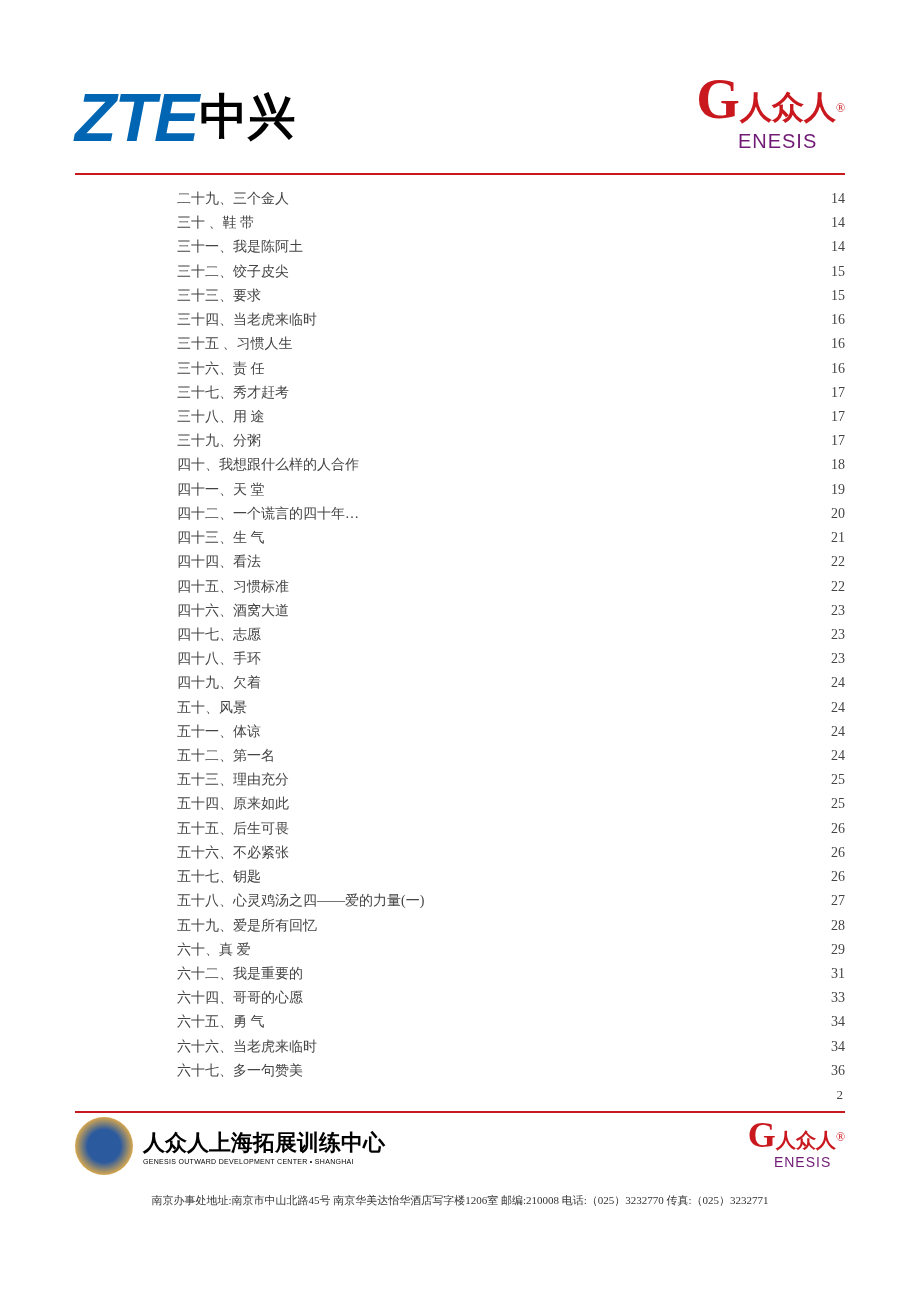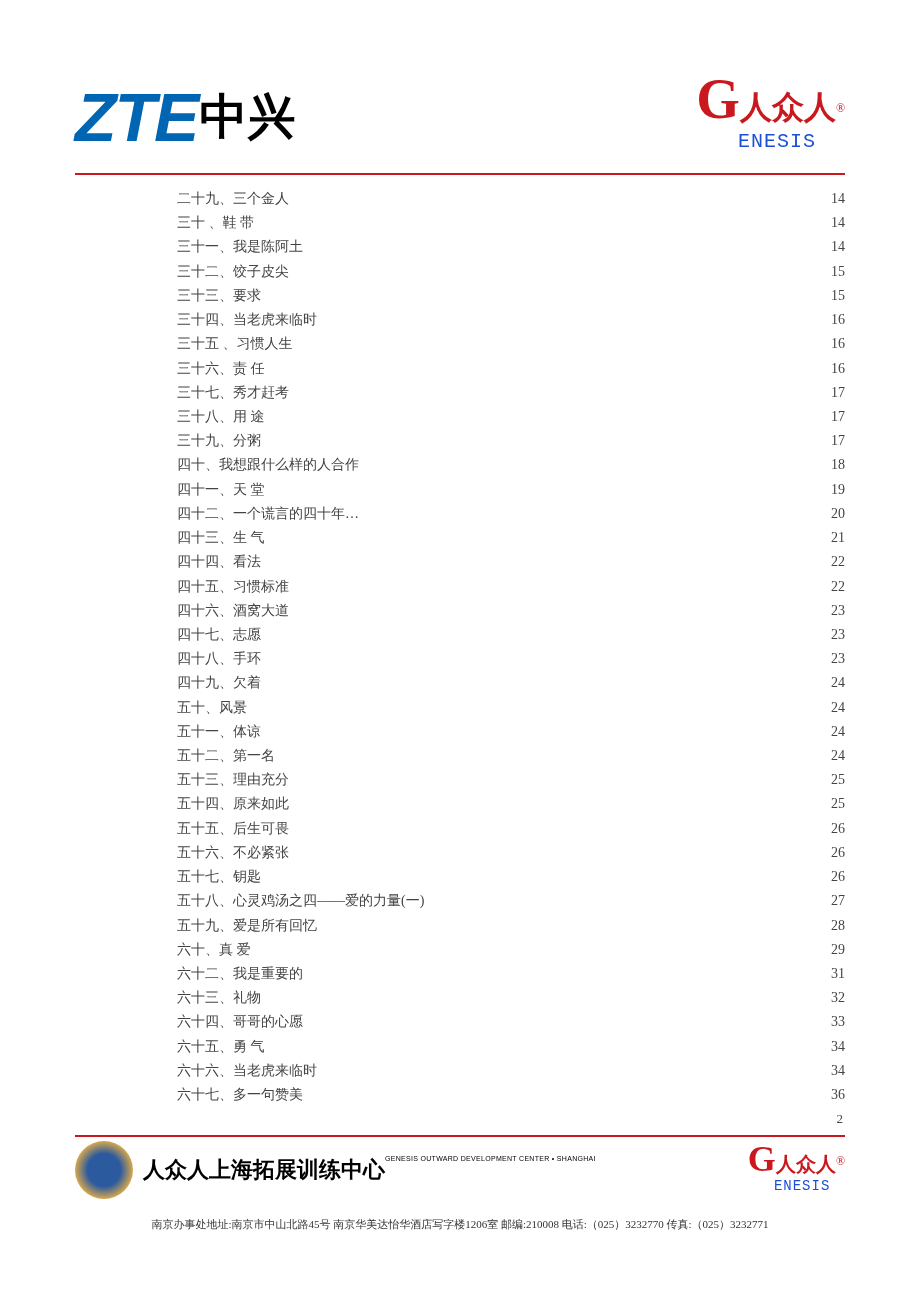--- a/index.html
+++ b/index.html
@@ -66,23 +66,23 @@
     }
     .genesis-g {
       font-family: "Times New Roman", serif;
       font-weight: bold;
       font-size: 56px;
       color: #c9181e;
       line-height: 0.7;
       display: inline-block;
     }
     .genesis-enesis {
-      font-family: Liberation Mono, monospace;
+      font-family: Liberation Sans, sans-serif;
       font-size: 20px;
-      color: #1d4ed8;
+      color: #701a75;
       letter-spacing: 1px;
       margin-left: -2px;
     }
     .header-line {
       border: none;
       border-top: 2px solid #c9181e;
       margin-bottom: 12px;
     }
     .toc {
       padding-left: 102px;
@@ -146,21 +146,21 @@
     .footer-badge {
       width: 58px;
       height: 58px;
       background: radial-gradient(circle, #2b5a9e 40%, #d4a650 70%);
       border-radius: 50%;
       margin-right: 10px;
       position: relative;
     }
     .footer-title-block {
       display: flex;
-      flex-direction: row;
+      flex-direction: column;
     }
     .footer-cn-title {
       font-family: "SimHei", "黑体", sans-serif;
       font-weight: 900;
       font-size: 22px;
       color: #000;
     }
     .footer-en-title {
       font-family: Arial, sans-serif;
       font-size: 7px;
@@ -404,26 +404,20 @@
         <span class="toc-dots"></span>
         <span class="toc-page">29</span>
       </div>
       <div class="toc-item">
         <span class="toc-num">六十二、</span>
         <span class="toc-title">我是重要的</span>
         <span class="toc-dots"></span>
         <span class="toc-page">31</span>
       </div>
       <div class="toc-item">
-        <span class="toc-num">六十三、</span>
-        <span class="toc-title">礼物</span>
-        <span class="toc-dots"></span>
-        <span class="toc-page">32</span>
-      </div>
-      <div class="toc-item">
         <span class="toc-num">六十四、</span>
         <span class="toc-title">哥哥的心愿</span>
         <span class="toc-dots"></span>
         <span class="toc-page">33</span>
       </div>
       <div class="toc-item">
         <span class="toc-num">六十五、</span>
         <span class="toc-title">勇   气</span>
         <span class="toc-dots"></span>
         <span class="toc-page">34</span>

